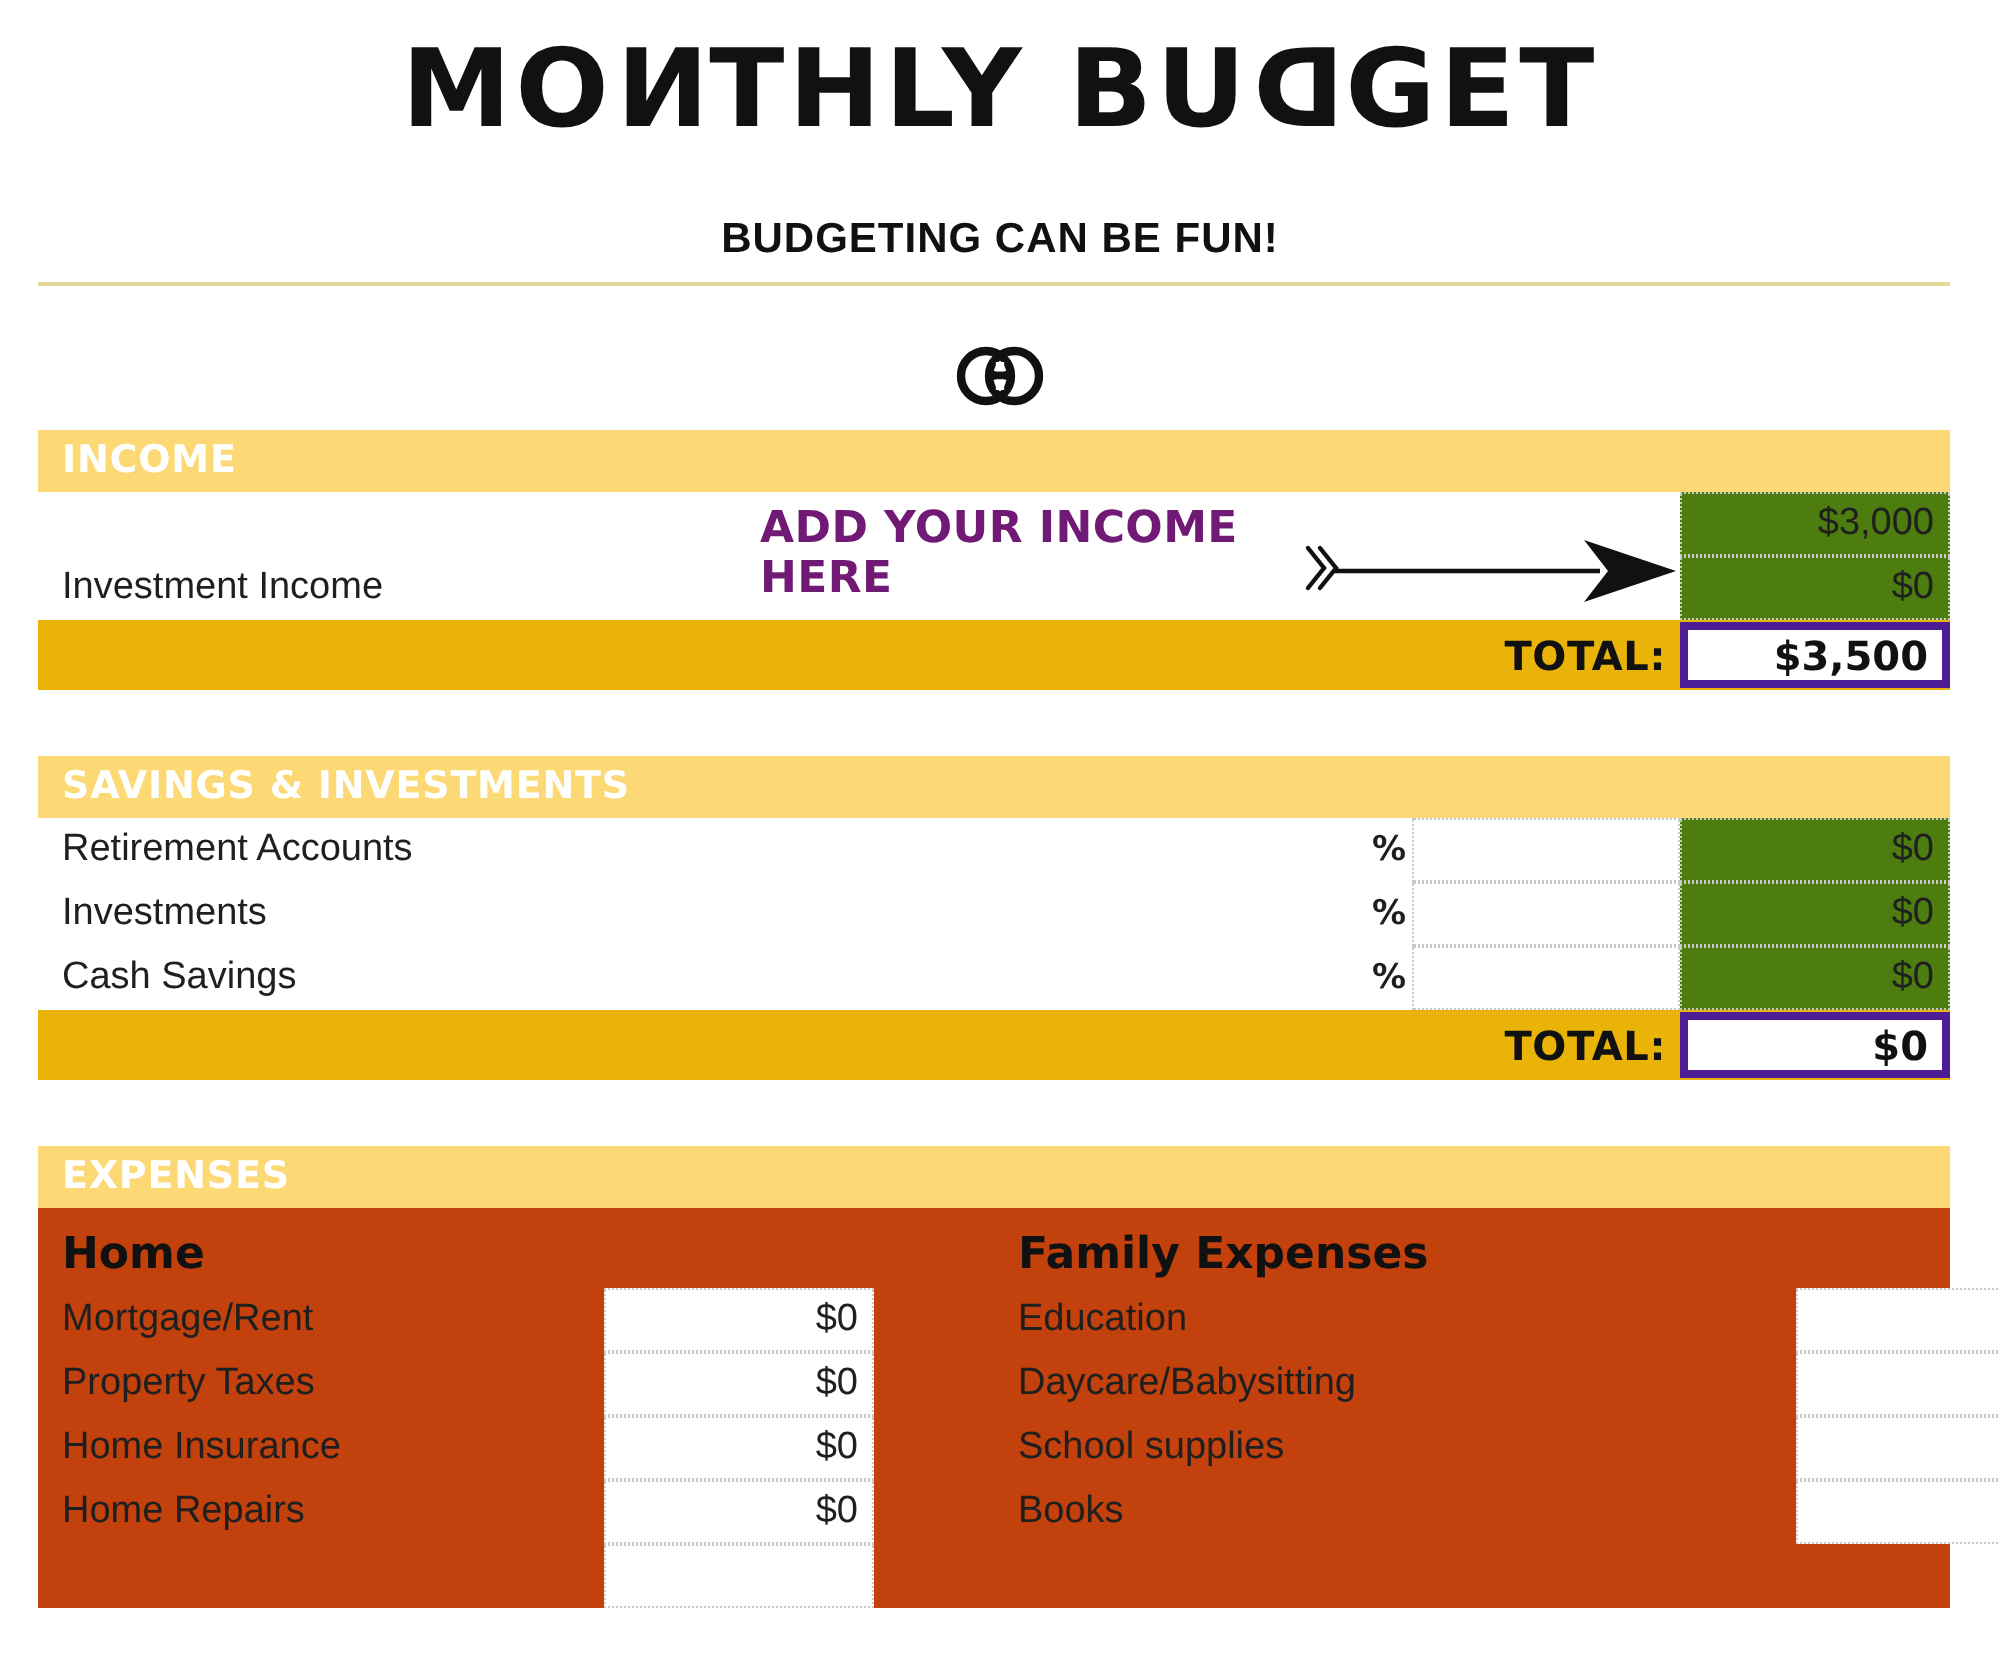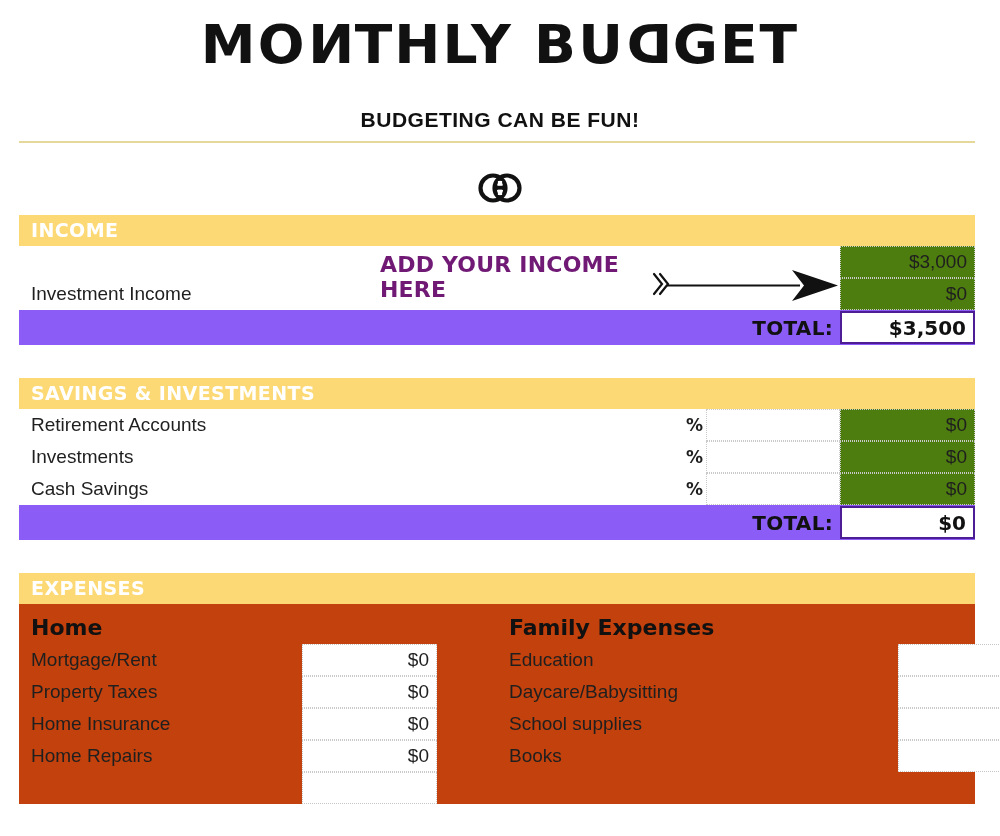--- a/index.html
+++ b/index.html
@@ -139,21 +139,21 @@
     display: flex;
     align-items: center;
     font-family: "DejaVu Sans", sans-serif;
     font-weight: 700;
     font-size: 17px;
     color: #1f1f1f;
   }
 
   
   .total-row {
-    background: #8b5cf6;
+    background: #eab308;
     height: 35px;
     position: relative;
     display: flex;
     align-items: center;
     padding-left: 44px;
   }
   .total-label {
     position: absolute;
     right: 142px;
     font-family: "DejaVu Sans", sans-serif;
@@ -163,21 +163,21 @@
     letter-spacing: 0.3px;
   }
   .total-value {
     position: absolute;
     right: 0;
     top: 1px;
     width: 135px;
     height: 33px;
     box-sizing: border-box;
     background: #ffffff;
-    border: 2px solid #4c1d95;
+    border: 4px solid #4c1d95;
     display: flex;
     align-items: center;
     justify-content: flex-end;
     padding-right: 7px;
     font-family: "DejaVu Sans", sans-serif;
     font-weight: 700;
     font-size: 20px;
     color: #111111;
   }
   .gap-md { height: 21px; }

